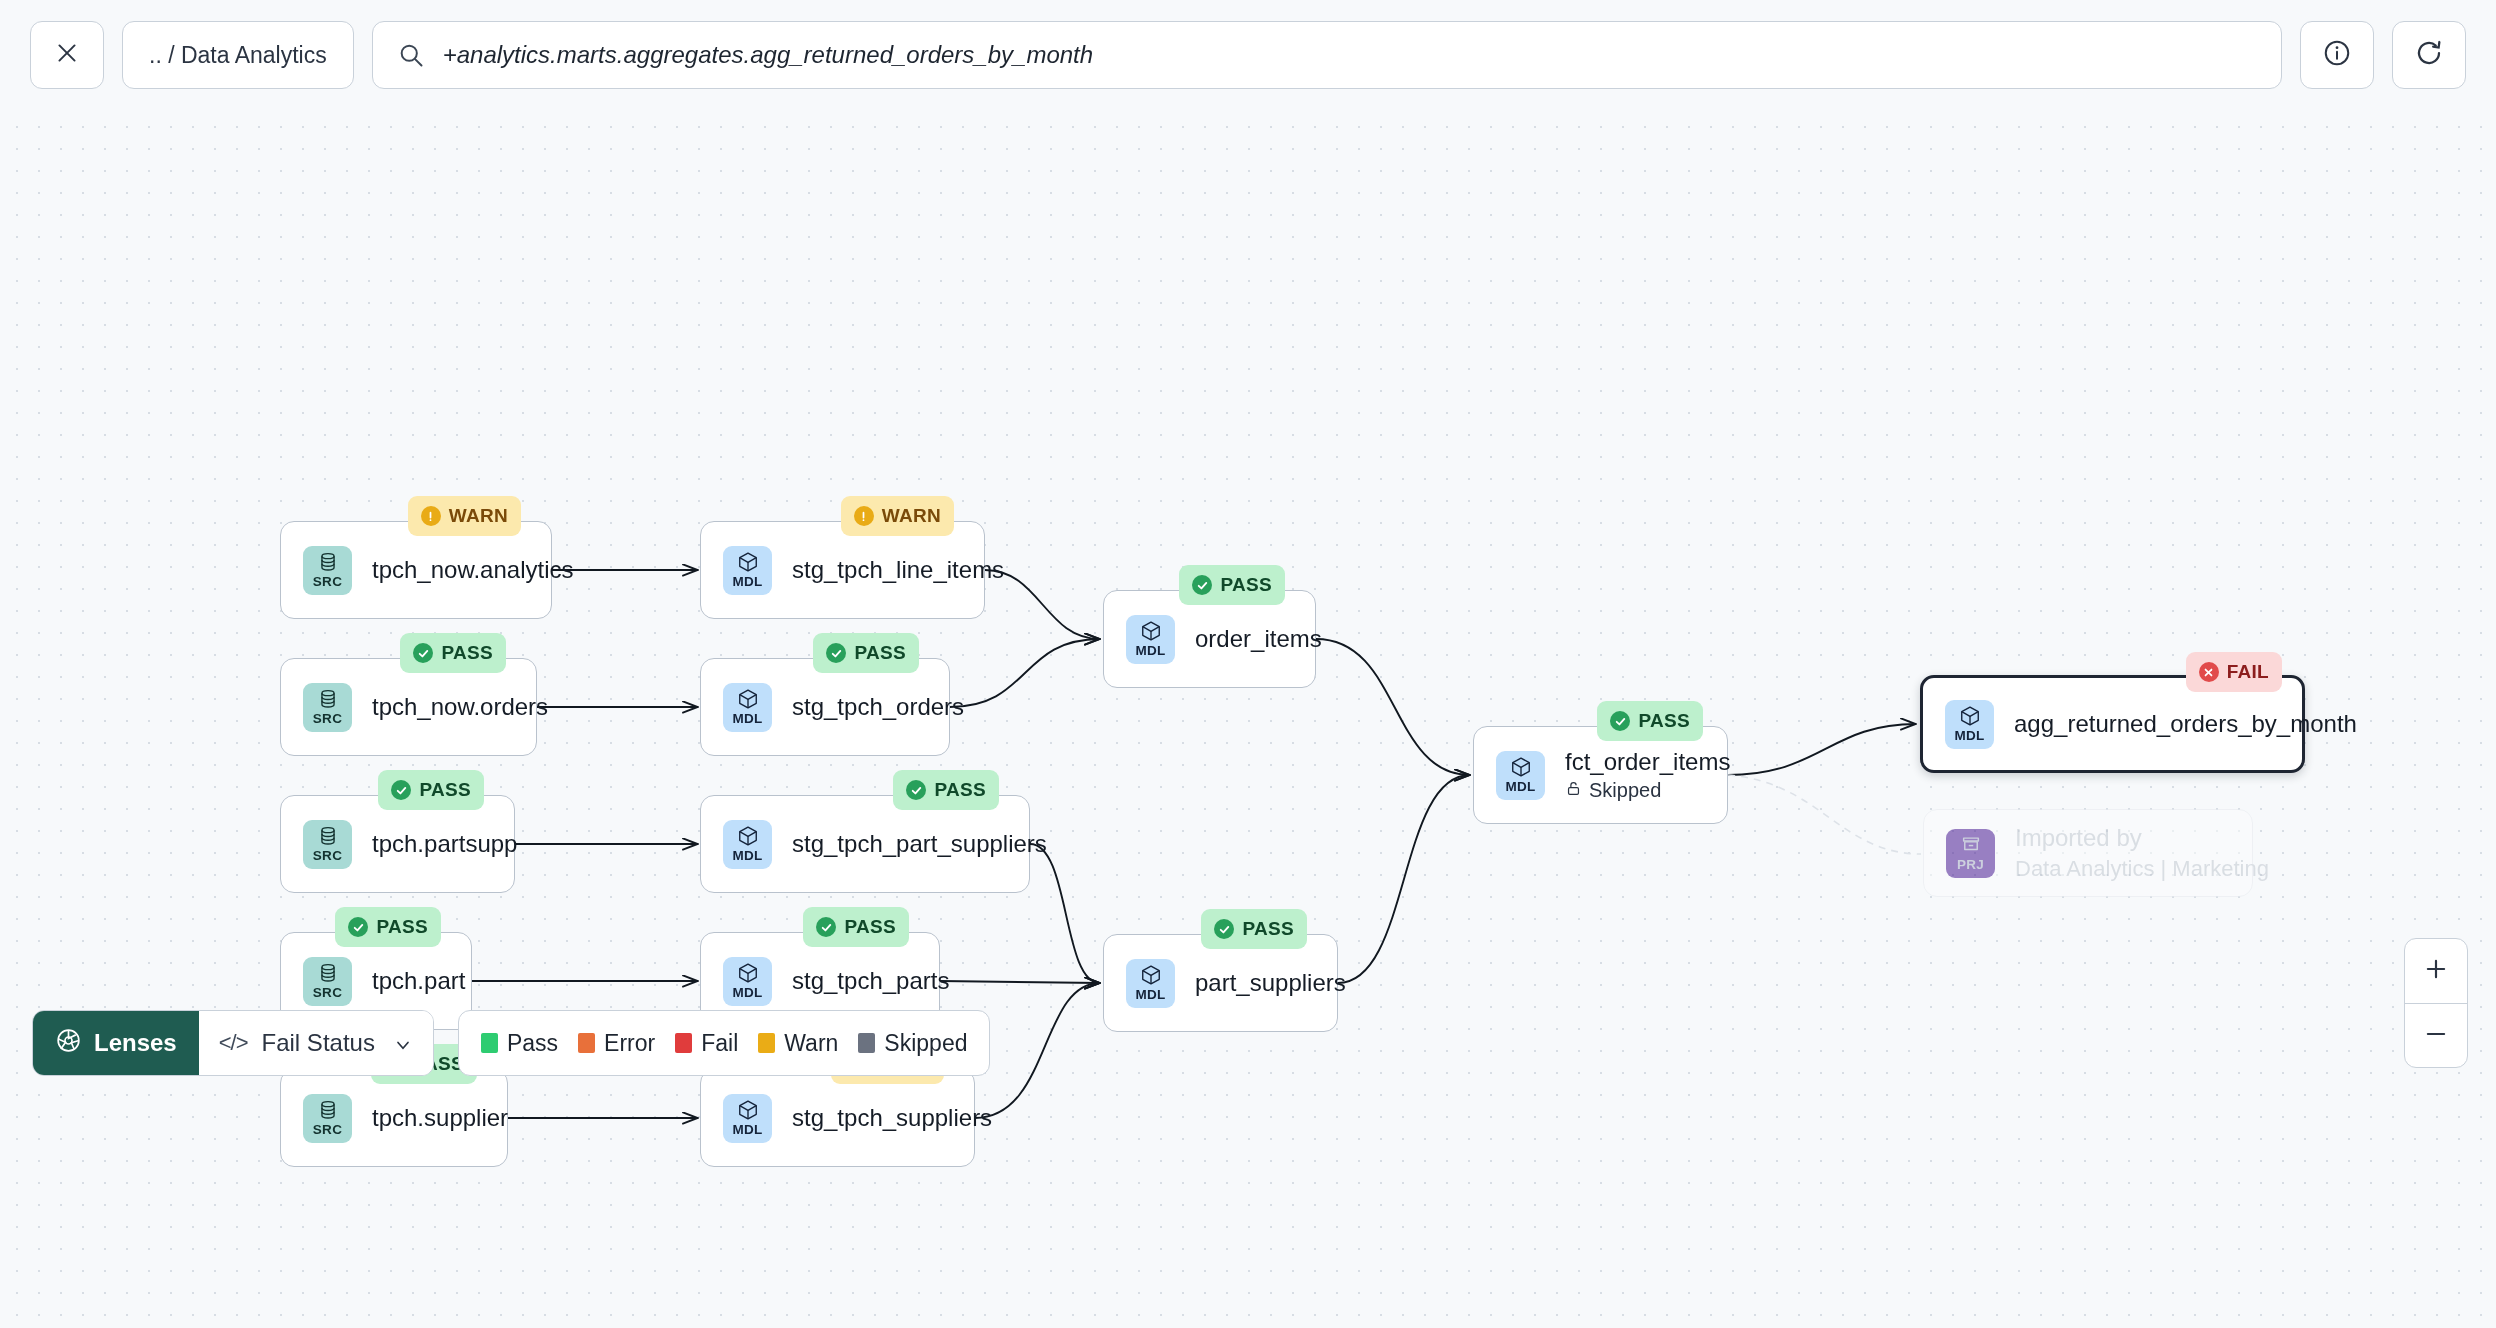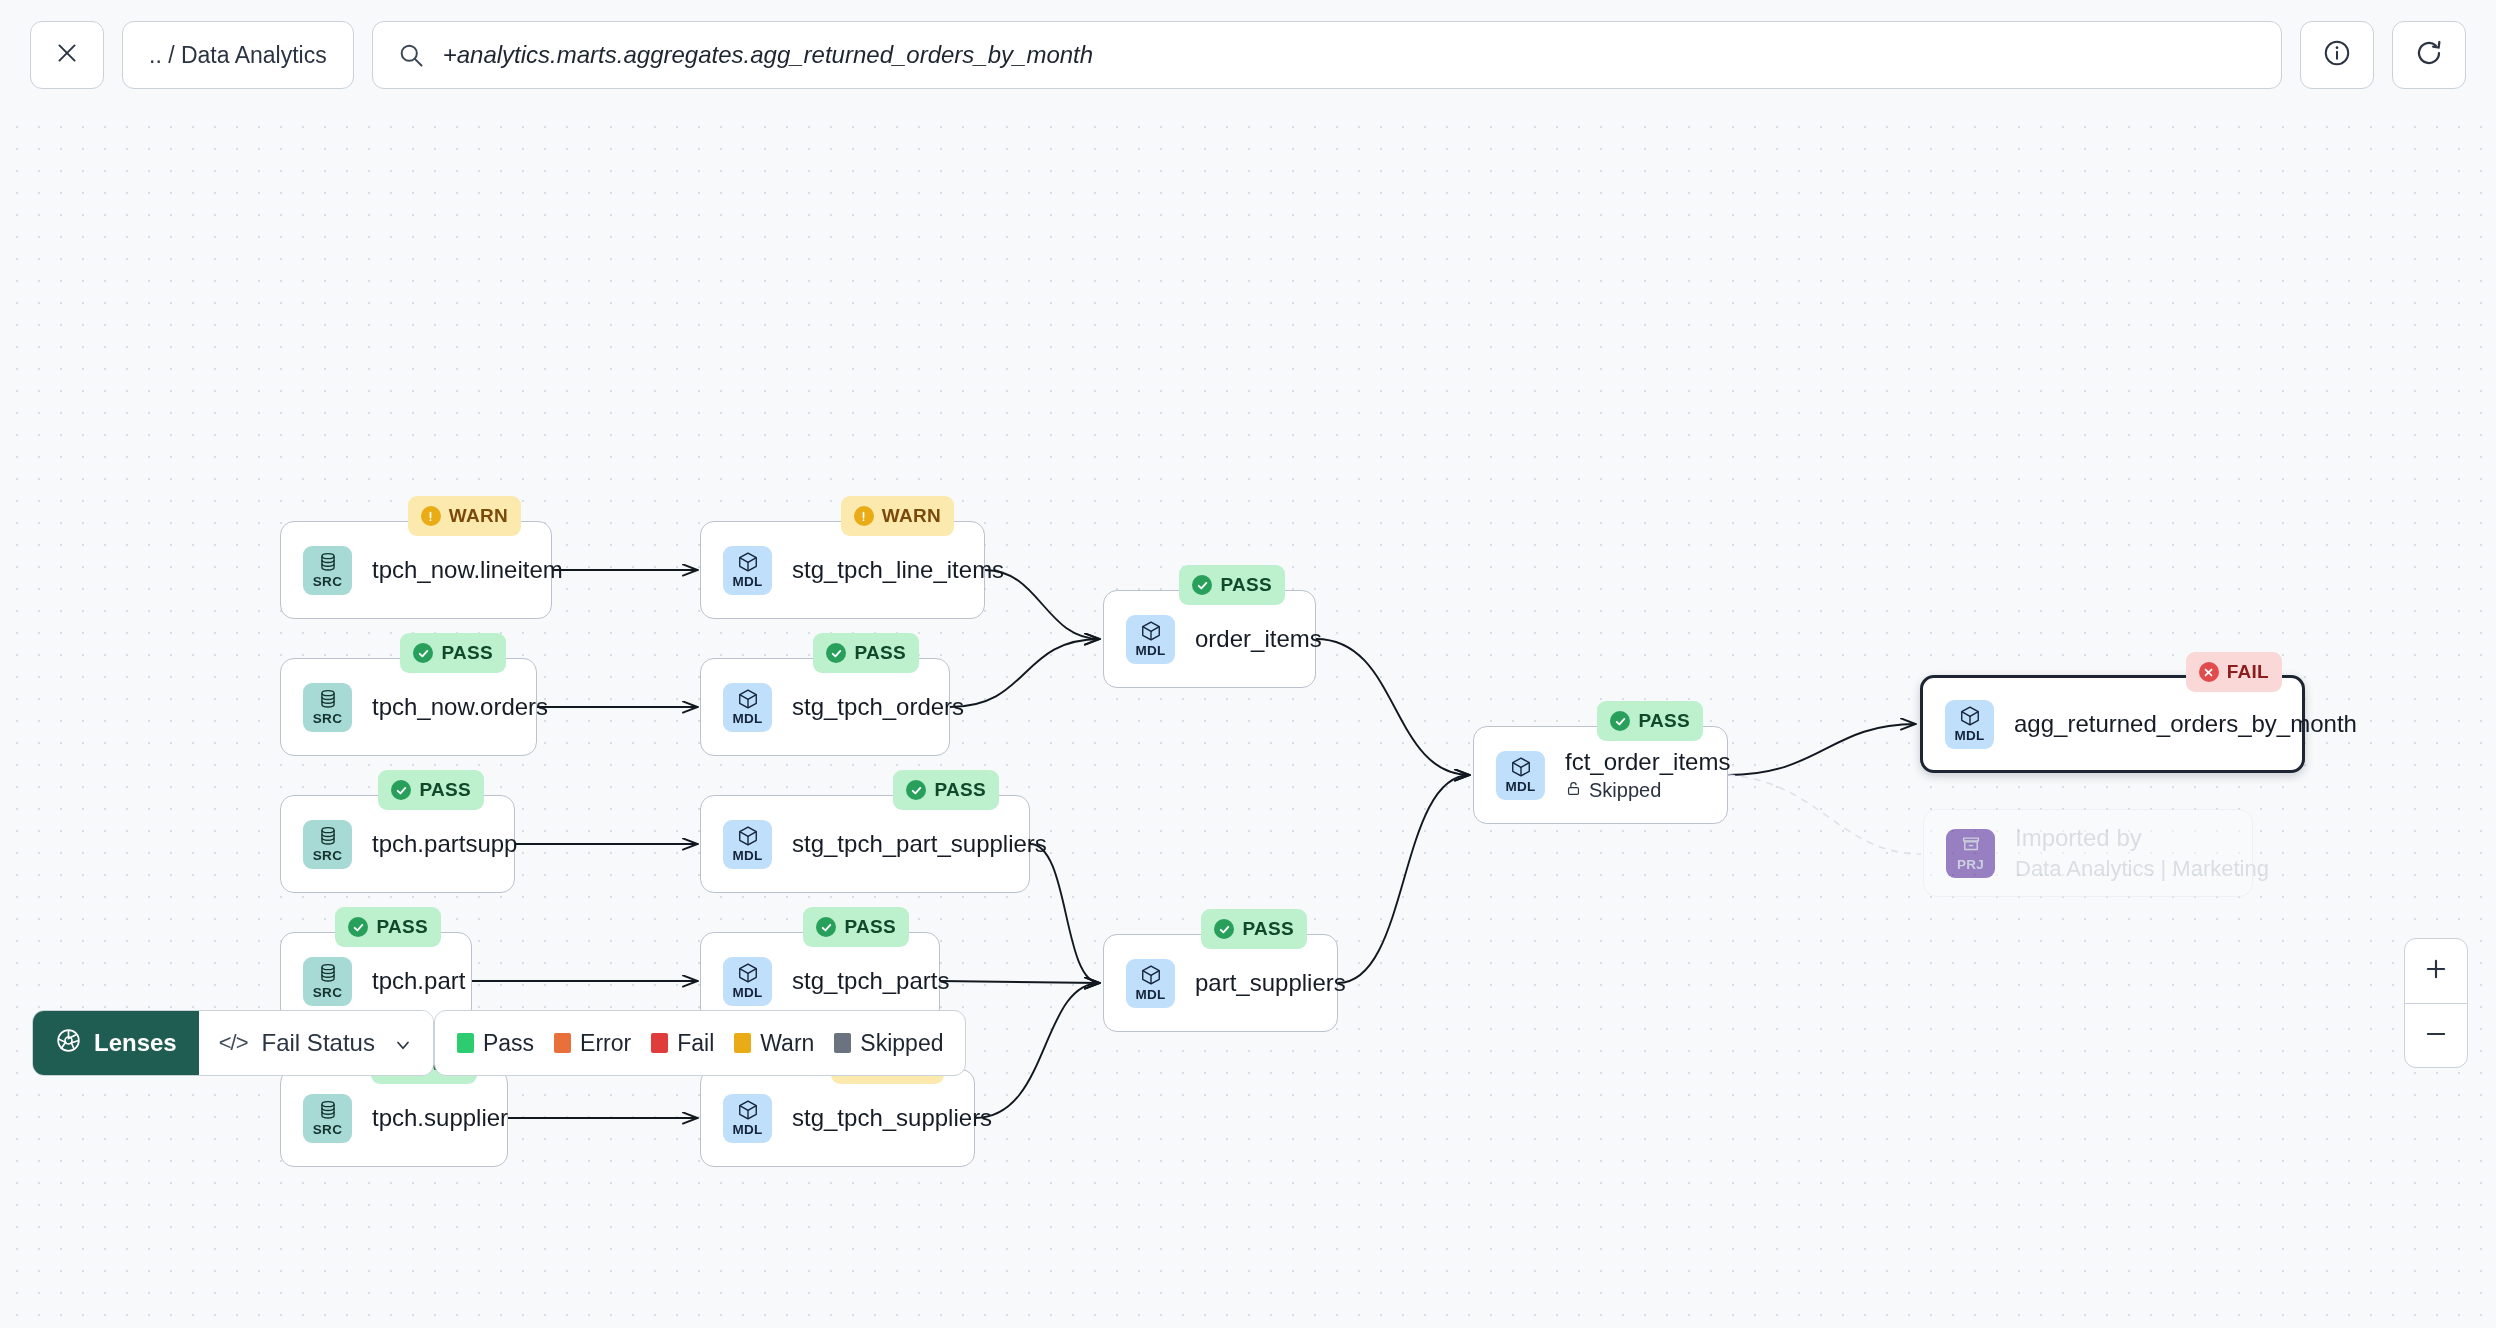--- a/index.html
+++ b/index.html
@@ -143,21 +143,21 @@
   .badge.pass .dot { background: #28a05b; color: #ffffff; }
   .badge.warn { background: #fce9ad; color: #7a4a09; }
   .badge.warn .dot { background: #e9ab16; color: #ffffff; }
   .badge.fail { background: #fbd8d8; color: #8c1d1d; }
   .badge.fail .dot { background: #e14b4b; color: #ffffff; }
 
   
   .bottombar {
     position: absolute;
     left: 32px; bottom: 28px;
-    display: flex; align-items: center; 
+    display: flex; align-items: center; gap: 24px;
     z-index: 50;
   }
   .lens-group {
     display: flex; align-items: stretch;
     height: 66px;
     border-radius: 12px;
     overflow: hidden;
     border: 1.5px solid #c9d1da;
     background: #fff;
   }
@@ -288,21 +288,21 @@
           <div class="nicon src">
             <svg viewBox="0 0 24 24" fill="none" stroke="currentColor" stroke-width="1.5">
               <ellipse cx="12" cy="5.6" rx="6.6" ry="2.7"></ellipse>
               <path d="M5.4 5.6 v4.2 c0 1.5 3 2.7 6.6 2.7 s6.6-1.2 6.6-2.7 V5.6"></path>
               <path d="M5.4 9.8 v4.2 c0 1.5 3 2.7 6.6 2.7 s6.6-1.2 6.6-2.7 V9.8"></path>
               <path d="M5.4 14.0 v4.0 c0 1.5 3 2.7 6.6 2.7 s6.6-1.2 6.6-2.7 V14.0"></path>
             </svg>
             <span class="ilabel">SRC</span>
           </div>
           <div class="nbody">
-            <div class="nlabel">tpch_now.lineitem</div>
+            <div class="nlabel">tpch_now.analytics</div>
           </div>
           <div class="badge warn" style="right: 30px;">
             <span class="dot">
               <svg viewBox="0 0 24 24" fill="none" stroke="currentColor" stroke-width="3.2" stroke-linecap="round">
                 <line x1="12" y1="5" x2="12" y2="14"></line>
                 <line x1="12" y1="18.6" x2="12" y2="18.9"></line>
               </svg>
             </span>
             <span>WARN</span>
           </div>

